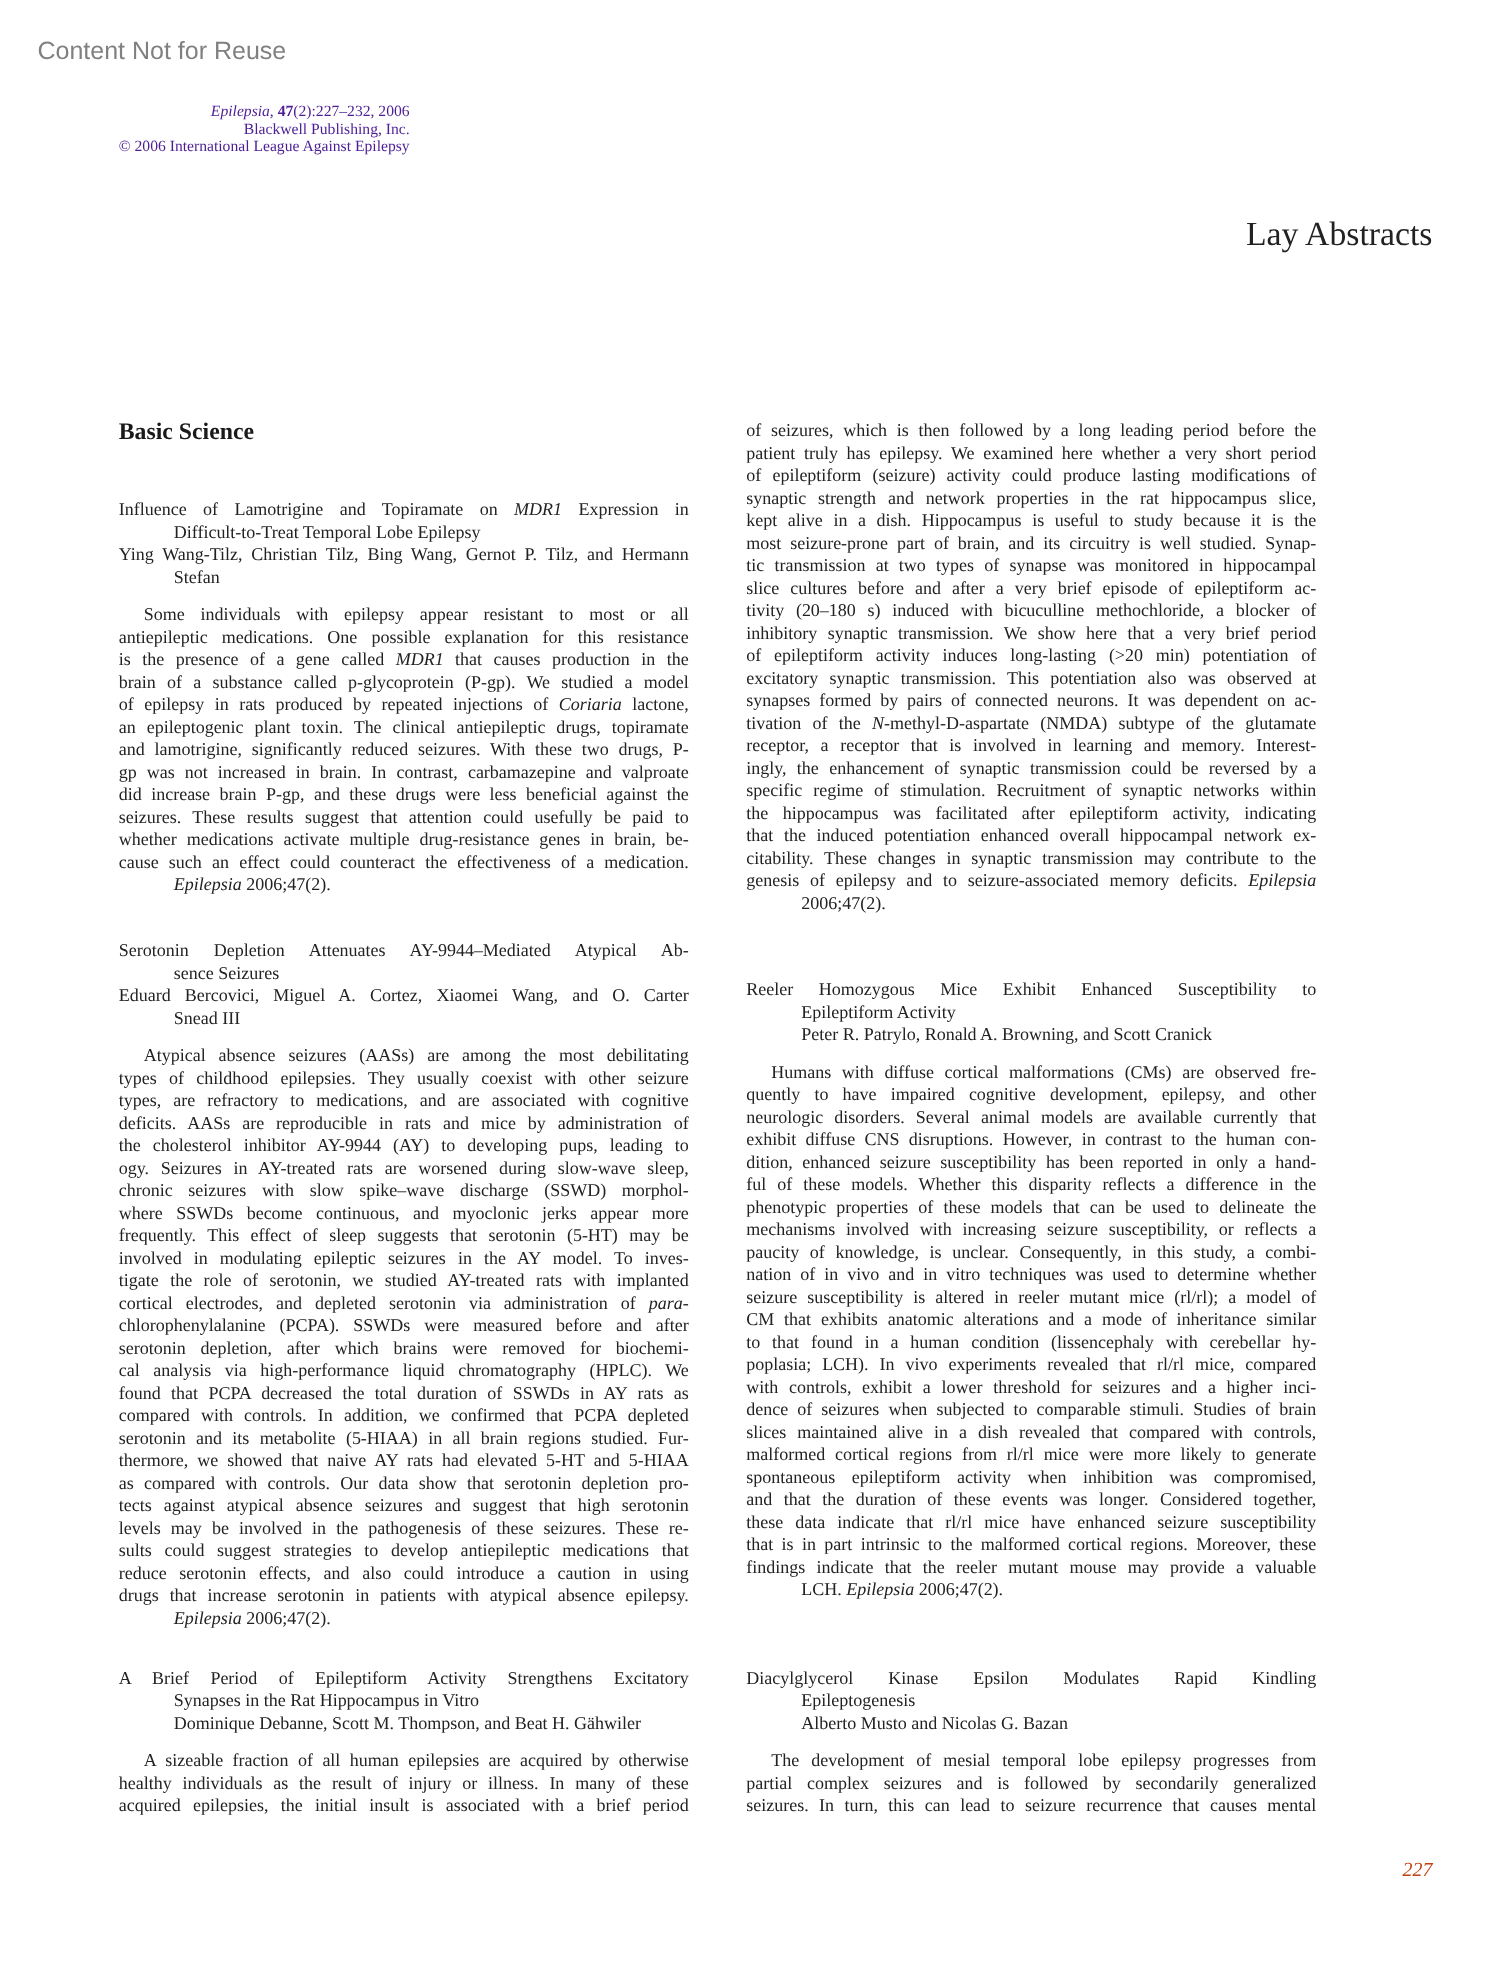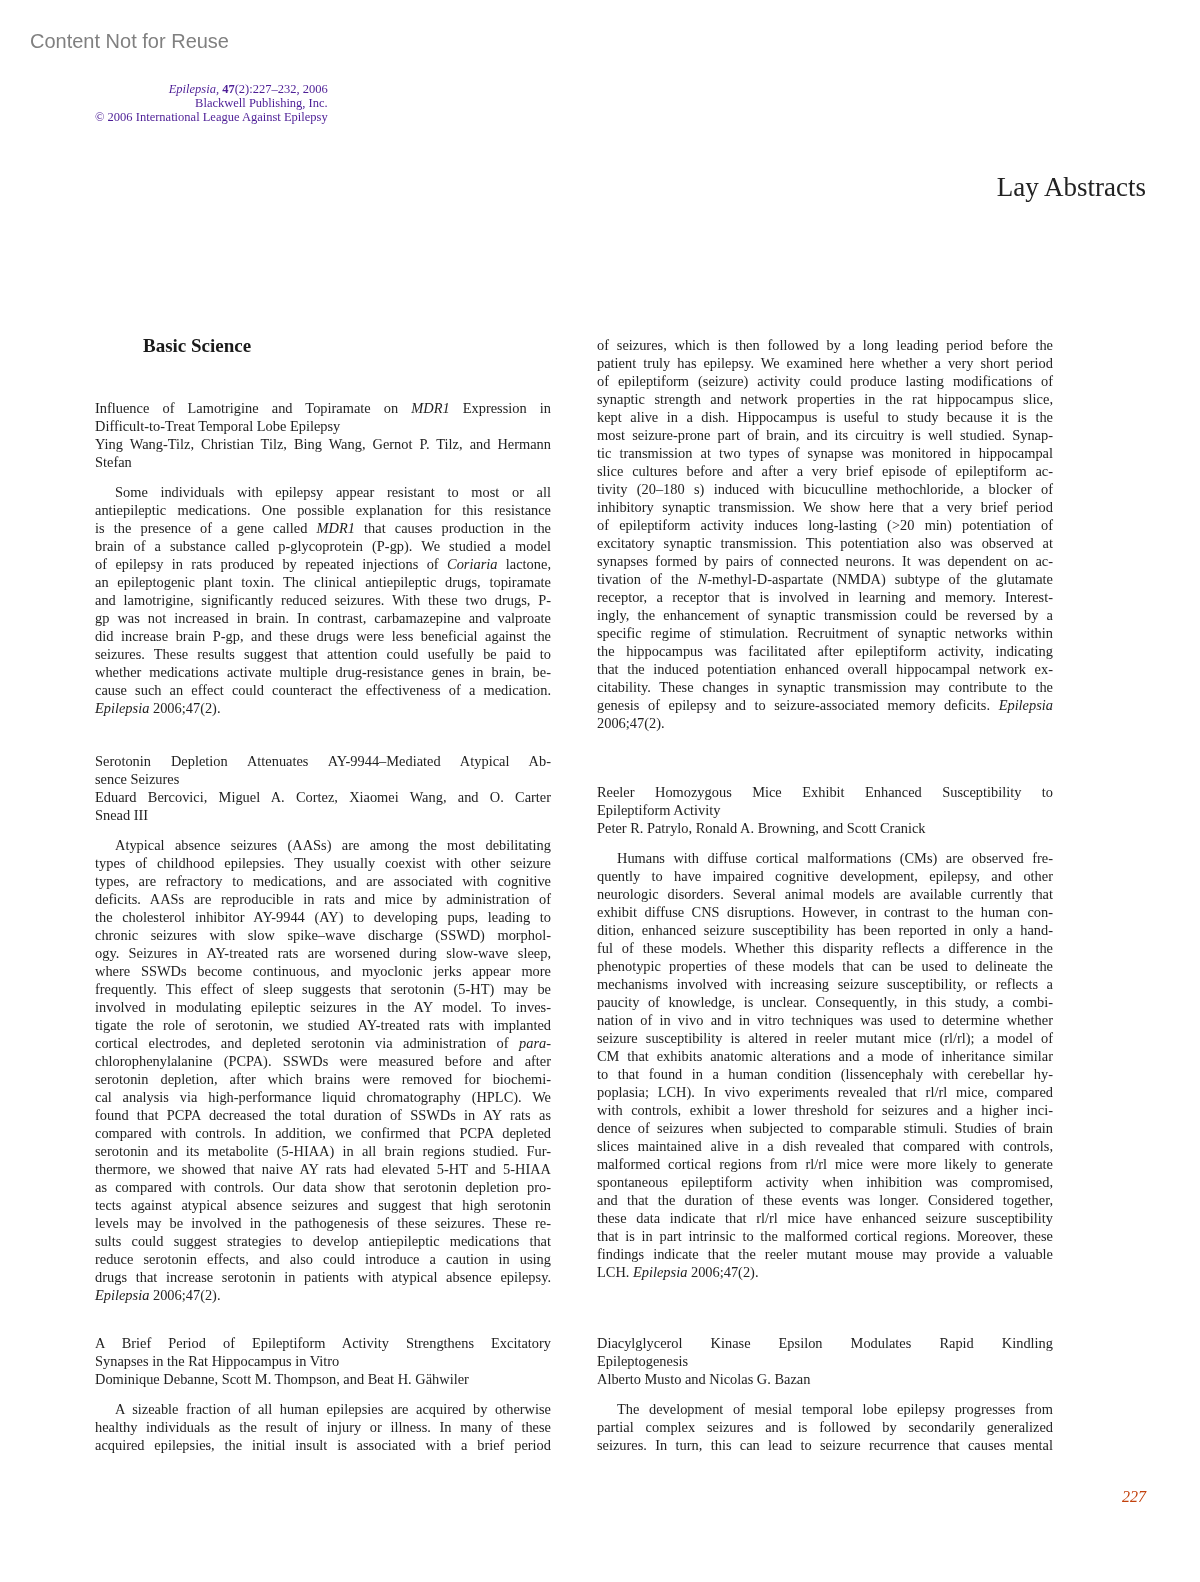--- a/index.html
+++ b/index.html
@@ -5,24 +5,24 @@
     html, body { margin: 0; padding: 0; background: #ffffff; }
     body { width: 1200px; height: 1582px; position: relative; overflow: hidden; color: #1a1a1a; }
     .watermark { position: absolute; left: 30px; top: 30px; font-family: "Liberation Sans", sans-serif; font-size: 20px; color: #808080; }
     .journal-info { position: absolute; left: 95px; top: 82px; font-family: "Liberation Serif", serif; font-size: 12.5px; line-height: 14px; color: #4c1d95; text-align: right; }
     .journal-info i { font-style: italic; }
     .journal-info b { font-weight: bold; }
     .page-title { position: absolute; left: 0; width: 1146px; top: 172px; text-align: right; font-family: "Liberation Serif", serif; font-size: 27px; color: #222; }
     .column { position: absolute; top: 0; width: 456px; font-family: "Liberation Serif", serif; font-size: 14.4px; color: #222; }
     .col-left { left: 95px; }
     .col-right { left: 597px; }
-    .section-heading { position: absolute; font-family: "Liberation Serif", serif; font-weight: bold; font-size: 19px; color: #1a1a1a; margin-left: 48px; }
+    .section-heading { position: absolute; font-family: "Liberation Serif", serif; font-weight: bold; font-size: 19px; color: #1a1a1a; }
     .abstract { position: absolute; left: 0; width: 456px; }
     .line { height: 18px; line-height: 18px; white-space: nowrap; text-align: justify; text-align-last: justify; overflow: visible; }
-    .line.last { text-align-last: left; }
+    .line.last { text-align-last: left; margin-left: 44px; }
     .title-line { font-weight: normal; }
     .indent { padding-left: 20px; }
     i { font-style: italic; }
     .page-number { position: absolute; left: 0; width: 1146px; top: 1488px; text-align: right; font-family: "Liberation Serif", serif; font-style: italic; font-size: 16px; color: #c2410c; }
   </style>
 </head>
 <body>
 
 <div class="watermark">Content Not for Reuse</div>
 
@@ -61,22 +61,22 @@
       <div class="line title-line">Serotonin Depletion Attenuates AY-9944–Mediated Atypical Ab-</div>
       <div class="line title-line last">sence Seizures</div>
       <div class="line ">Eduard Bercovici, Miguel A. Cortez, Xiaomei Wang, and O. Carter</div>
       <div class="line last">Snead III</div>
       <div style="height: 12px;"></div>
       <div class="line indent">Atypical absence seizures (AASs) are among the most debilitating</div>
       <div class="line ">types of childhood epilepsies. They usually coexist with other seizure</div>
       <div class="line ">types, are refractory to medications, and are associated with cognitive</div>
       <div class="line ">deficits. AASs are reproducible in rats and mice by administration of</div>
       <div class="line ">the cholesterol inhibitor AY-9944 (AY) to developing pups, leading to</div>
+      <div class="line ">ogy. Seizures in AY-treated rats are worsened during slow-wave sleep,</div>
       <div class="line ">chronic seizures with slow spike–wave discharge (SSWD) morphol-</div>
-      <div class="line ">ogy. Seizures in AY-treated rats are worsened during slow-wave sleep,</div>
       <div class="line ">where SSWDs become continuous, and myoclonic jerks appear more</div>
       <div class="line ">frequently. This effect of sleep suggests that serotonin (5-HT) may be</div>
       <div class="line ">involved in modulating epileptic seizures in the AY model. To inves-</div>
       <div class="line ">tigate the role of serotonin, we studied AY-treated rats with implanted</div>
       <div class="line ">cortical electrodes, and depleted serotonin via administration of <i>para-</i></div>
       <div class="line ">chlorophenylalanine (PCPA). SSWDs were measured before and after</div>
       <div class="line ">serotonin depletion, after which brains were removed for biochemi-</div>
       <div class="line ">cal analysis via high-performance liquid chromatography (HPLC). We</div>
       <div class="line ">found that PCPA decreased the total duration of SSWDs in AY rats as</div>
       <div class="line ">compared with controls. In addition, we confirmed that PCPA depleted</div>

